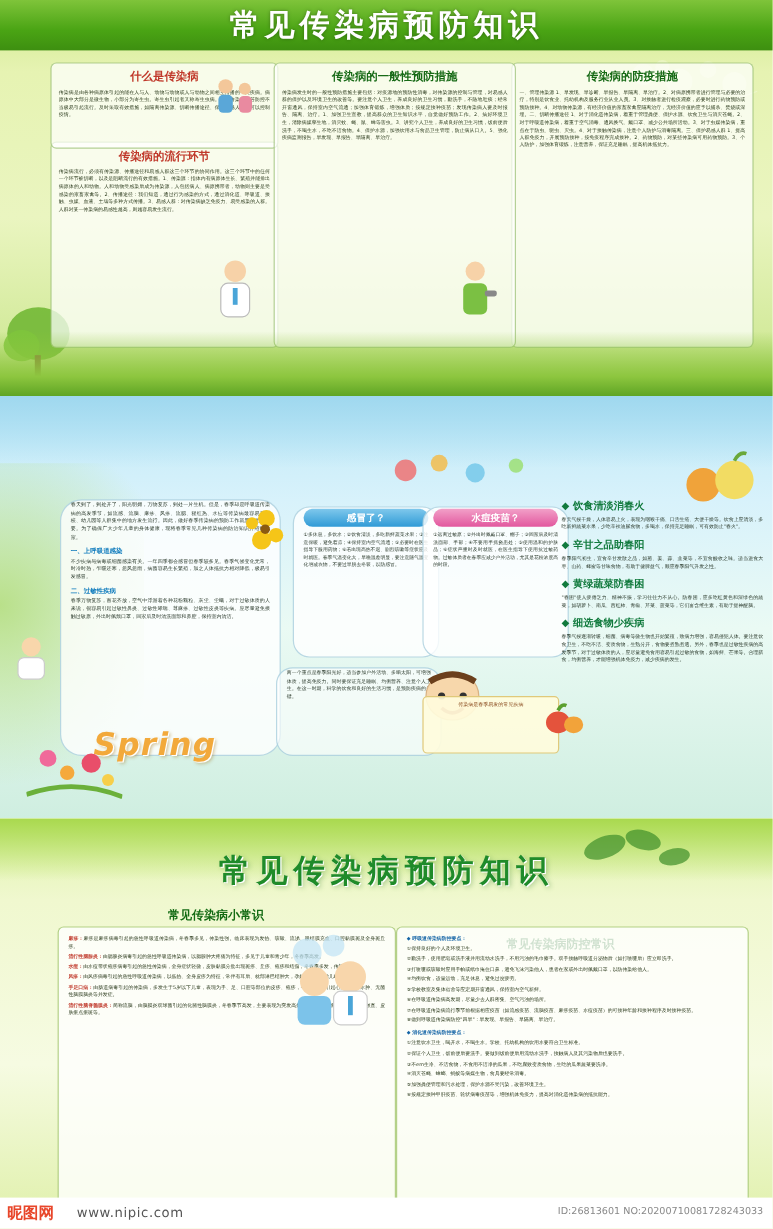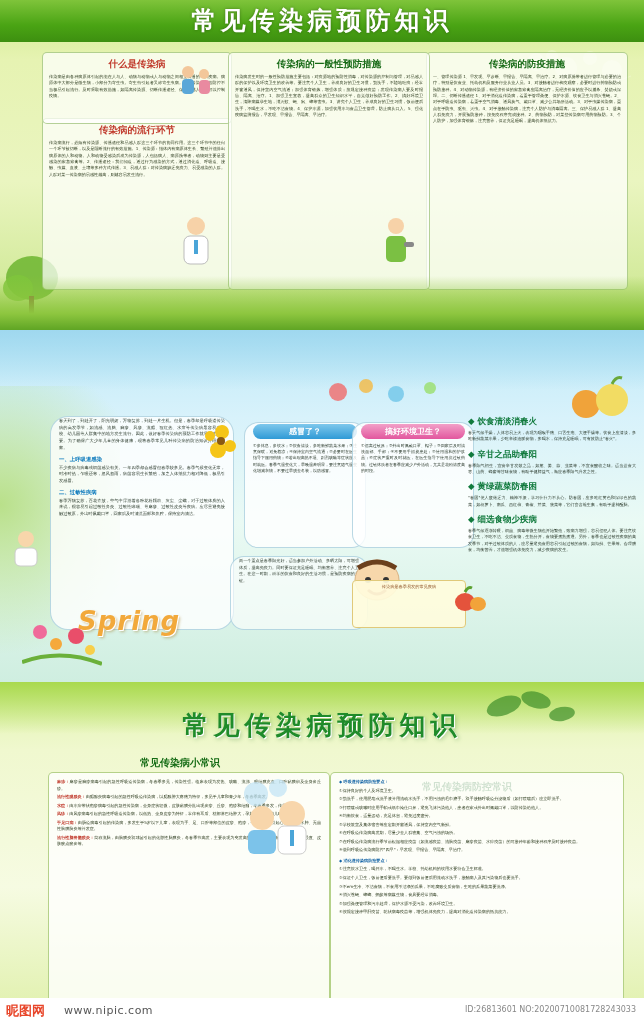--- a/index.html
+++ b/index.html
@@ -170,21 +170,21 @@
         </g>
       <circle cx="33" cy="25" r="4" fill="#8a5a12"></circle>
     </svg>
 
     <div class="bubble" style="left:244px;top:92px;width:104px;height:122px;">
       <span class="pill" style="background:linear-gradient(180deg,#7fc8ec,#2f9ad6);">感冒了？</span>
       <div style="font-size:4px;line-height:1.55;color:#2b3a2c;text-align:justify;">①多休息，多饮水；②饮食清淡，多吃新鲜蔬菜水果；③注意保暖，避免着凉；④保持室内空气流通；⑤必要时在医生指导下服用药物；⑥若出现高热不退、剧烈咳嗽等症状应及时就医。春季气温变化大，早晚温差明显，要注意随气温变化增减衣物，不要过早脱去冬装，以防感冒。</div>
     </div>
 
     <div class="bubble" style="left:352px;top:92px;width:104px;height:122px;">
-      <span class="pill" style="background:linear-gradient(180deg,#f2a0c8,#e2579e);">搞好环境卫生？</span>
+      <span class="pill" style="background:linear-gradient(180deg,#f2a0c8,#e2579e);">水痘疫苗？</span>
       <div style="font-size:4px;line-height:1.55;color:#2b3a2c;text-align:justify;">①远离过敏原；②外出时佩戴口罩、帽子；③回家后及时清洗面部、手部；④不要用手抓挠患处；⑤使用温和的护肤品；⑥症状严重时及时就医，在医生指导下使用抗过敏药物。过敏体质者在春季应减少户外活动，尤其是花粉浓度高的时段。</div>
     </div>
 
     <div class="bubble" style="left:230px;top:226px;width:120px;height:70px;background:rgba(255,255,255,.6);">
       <div style="font-size:4.1px;line-height:1.6;color:#2b3a2c;text-align:justify;">两一个重点是春季阳光好，适当参加户外活动、多晒太阳，可增强体质，提高免疫力。同时要保证充足睡眠、均衡营养、注意个人卫生。在这一时期，科学的饮食和良好的生活习惯，是预防疾病的关键。</div>
     </div>
 
     <svg style="position:absolute;left:344px;top:224px;width:66px;height:58px;" viewBox="0 0 66 58">
       <ellipse cx="33" cy="26" rx="22" ry="20" fill="#f7d7ab" stroke="#d8b183"></ellipse>
       <path d="M14,14 q19,-12 38,0" stroke="#6b3f1c" stroke-width="5" fill="none"></path>

